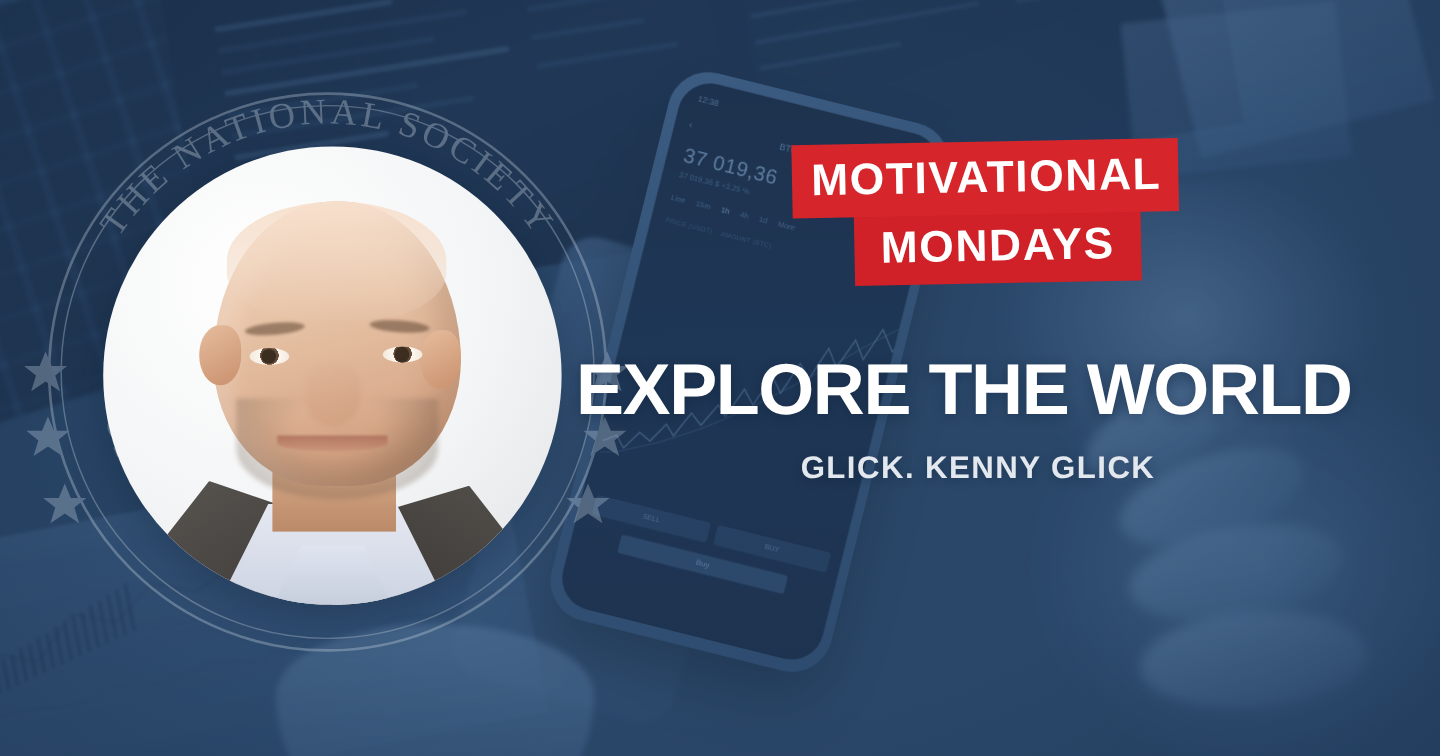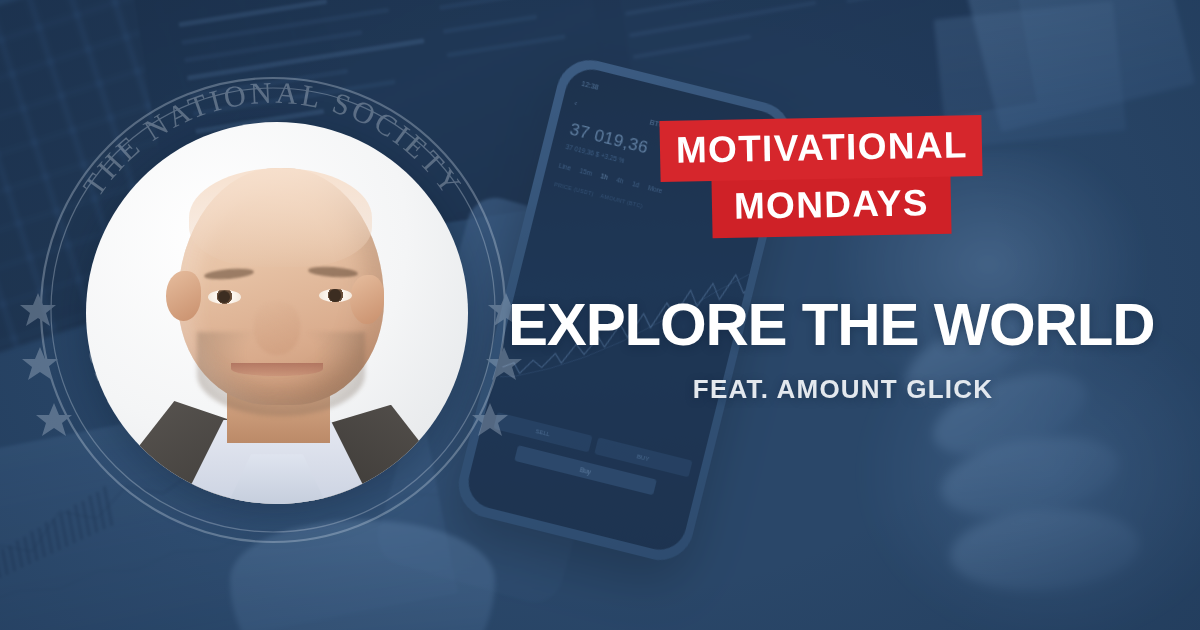--- a/index.html
+++ b/index.html
@@ -352,21 +352,21 @@
     padding:11px 22px 13px 22px;
     transform:rotate(-1.1deg);
     position:relative; z-index:2;
     margin-left:52px; margin-top:-4px;
   }
   .badge-row { display:block; }
 
   
   .headline {
     position:absolute;
-    left:508px; top:296px;
+    left:480px; top:296px;
     width:670px;
   }
   .headline .hl {
     color:#ffffff;
     font-weight:700;
     font-size:60px;
     line-height:0.96;
     letter-spacing:-1.2px;
     font-family:"Liberation Sans", sans-serif;
     white-space:nowrap;
@@ -564,16 +564,16 @@
     <div class="badge-row">
       <span class="badge badge-1">MOTIVATIONAL</span>
     </div>
     <div class="badge-row">
       <span class="badge badge-2">MONDAYS</span>
     </div>
   </div>
 
   <div class="headline">
     <div class="hl hl1">EXPLORE THE WORLD</div>
-    <div class="feat">FEAT. AMOUNT GLICK</div>
+    <div class="feat">GLICK. KENNY GLICK</div>
   </div>
 
 </div>
 
 </body></html>

